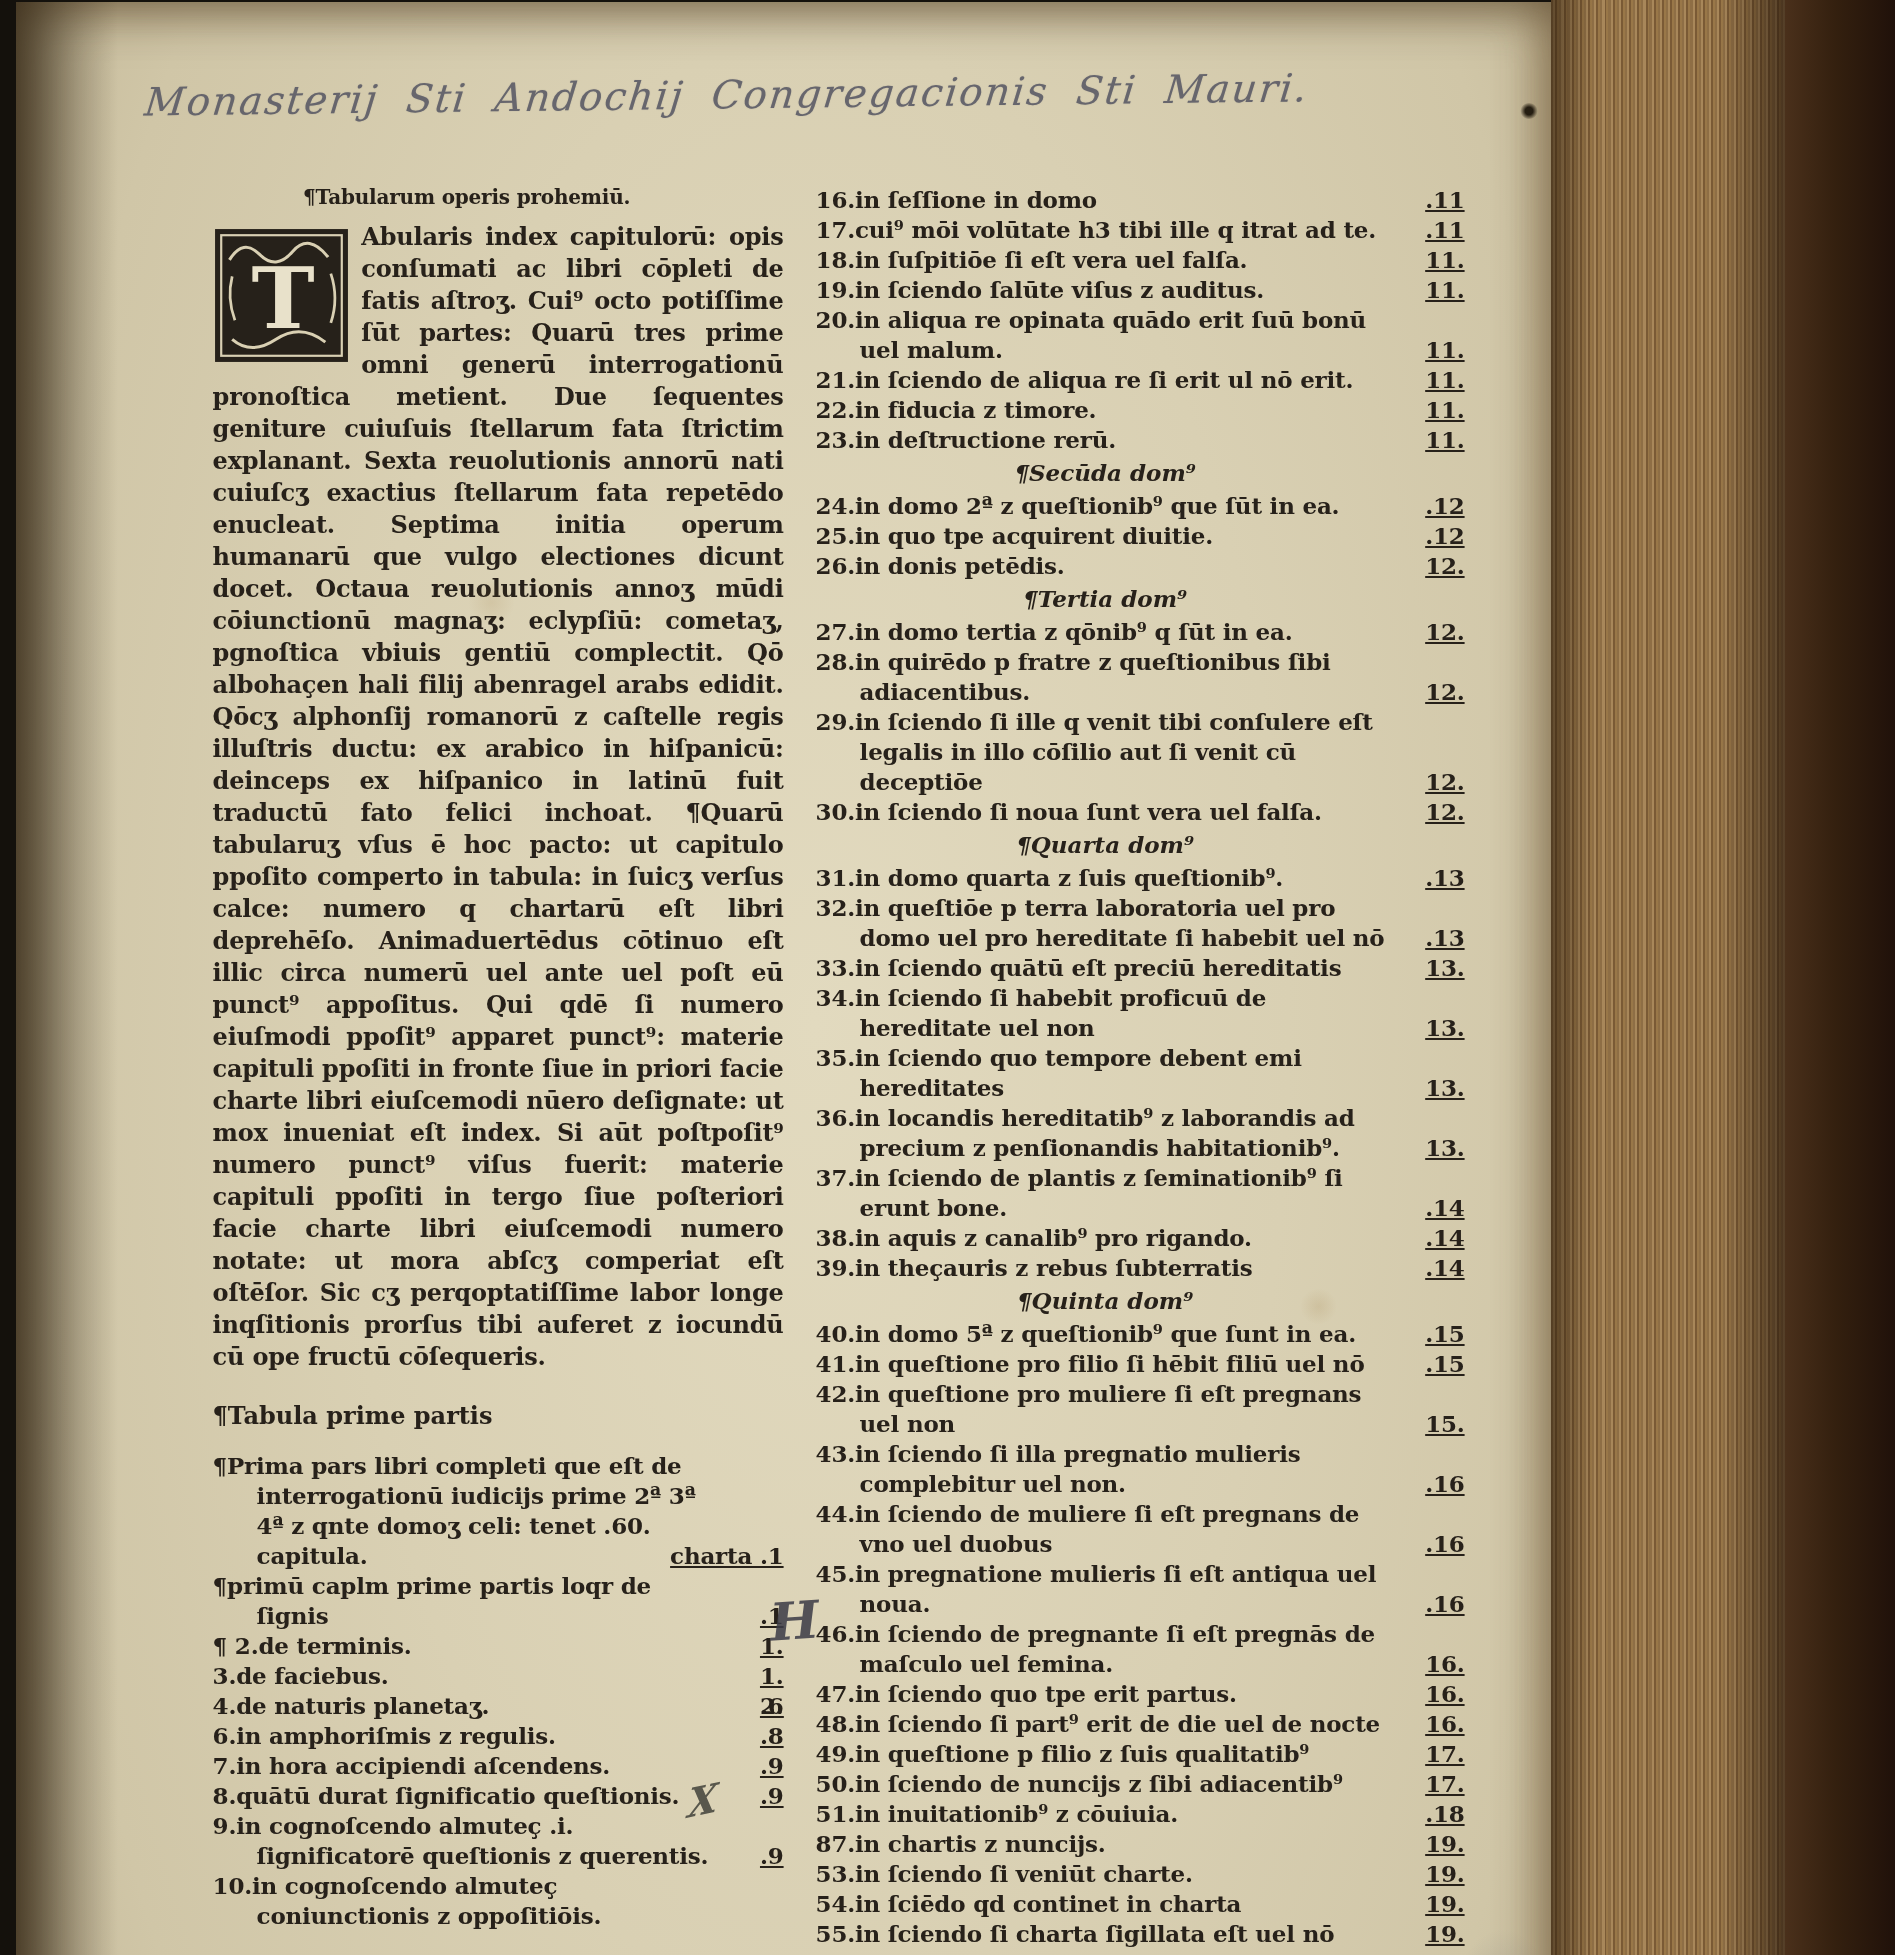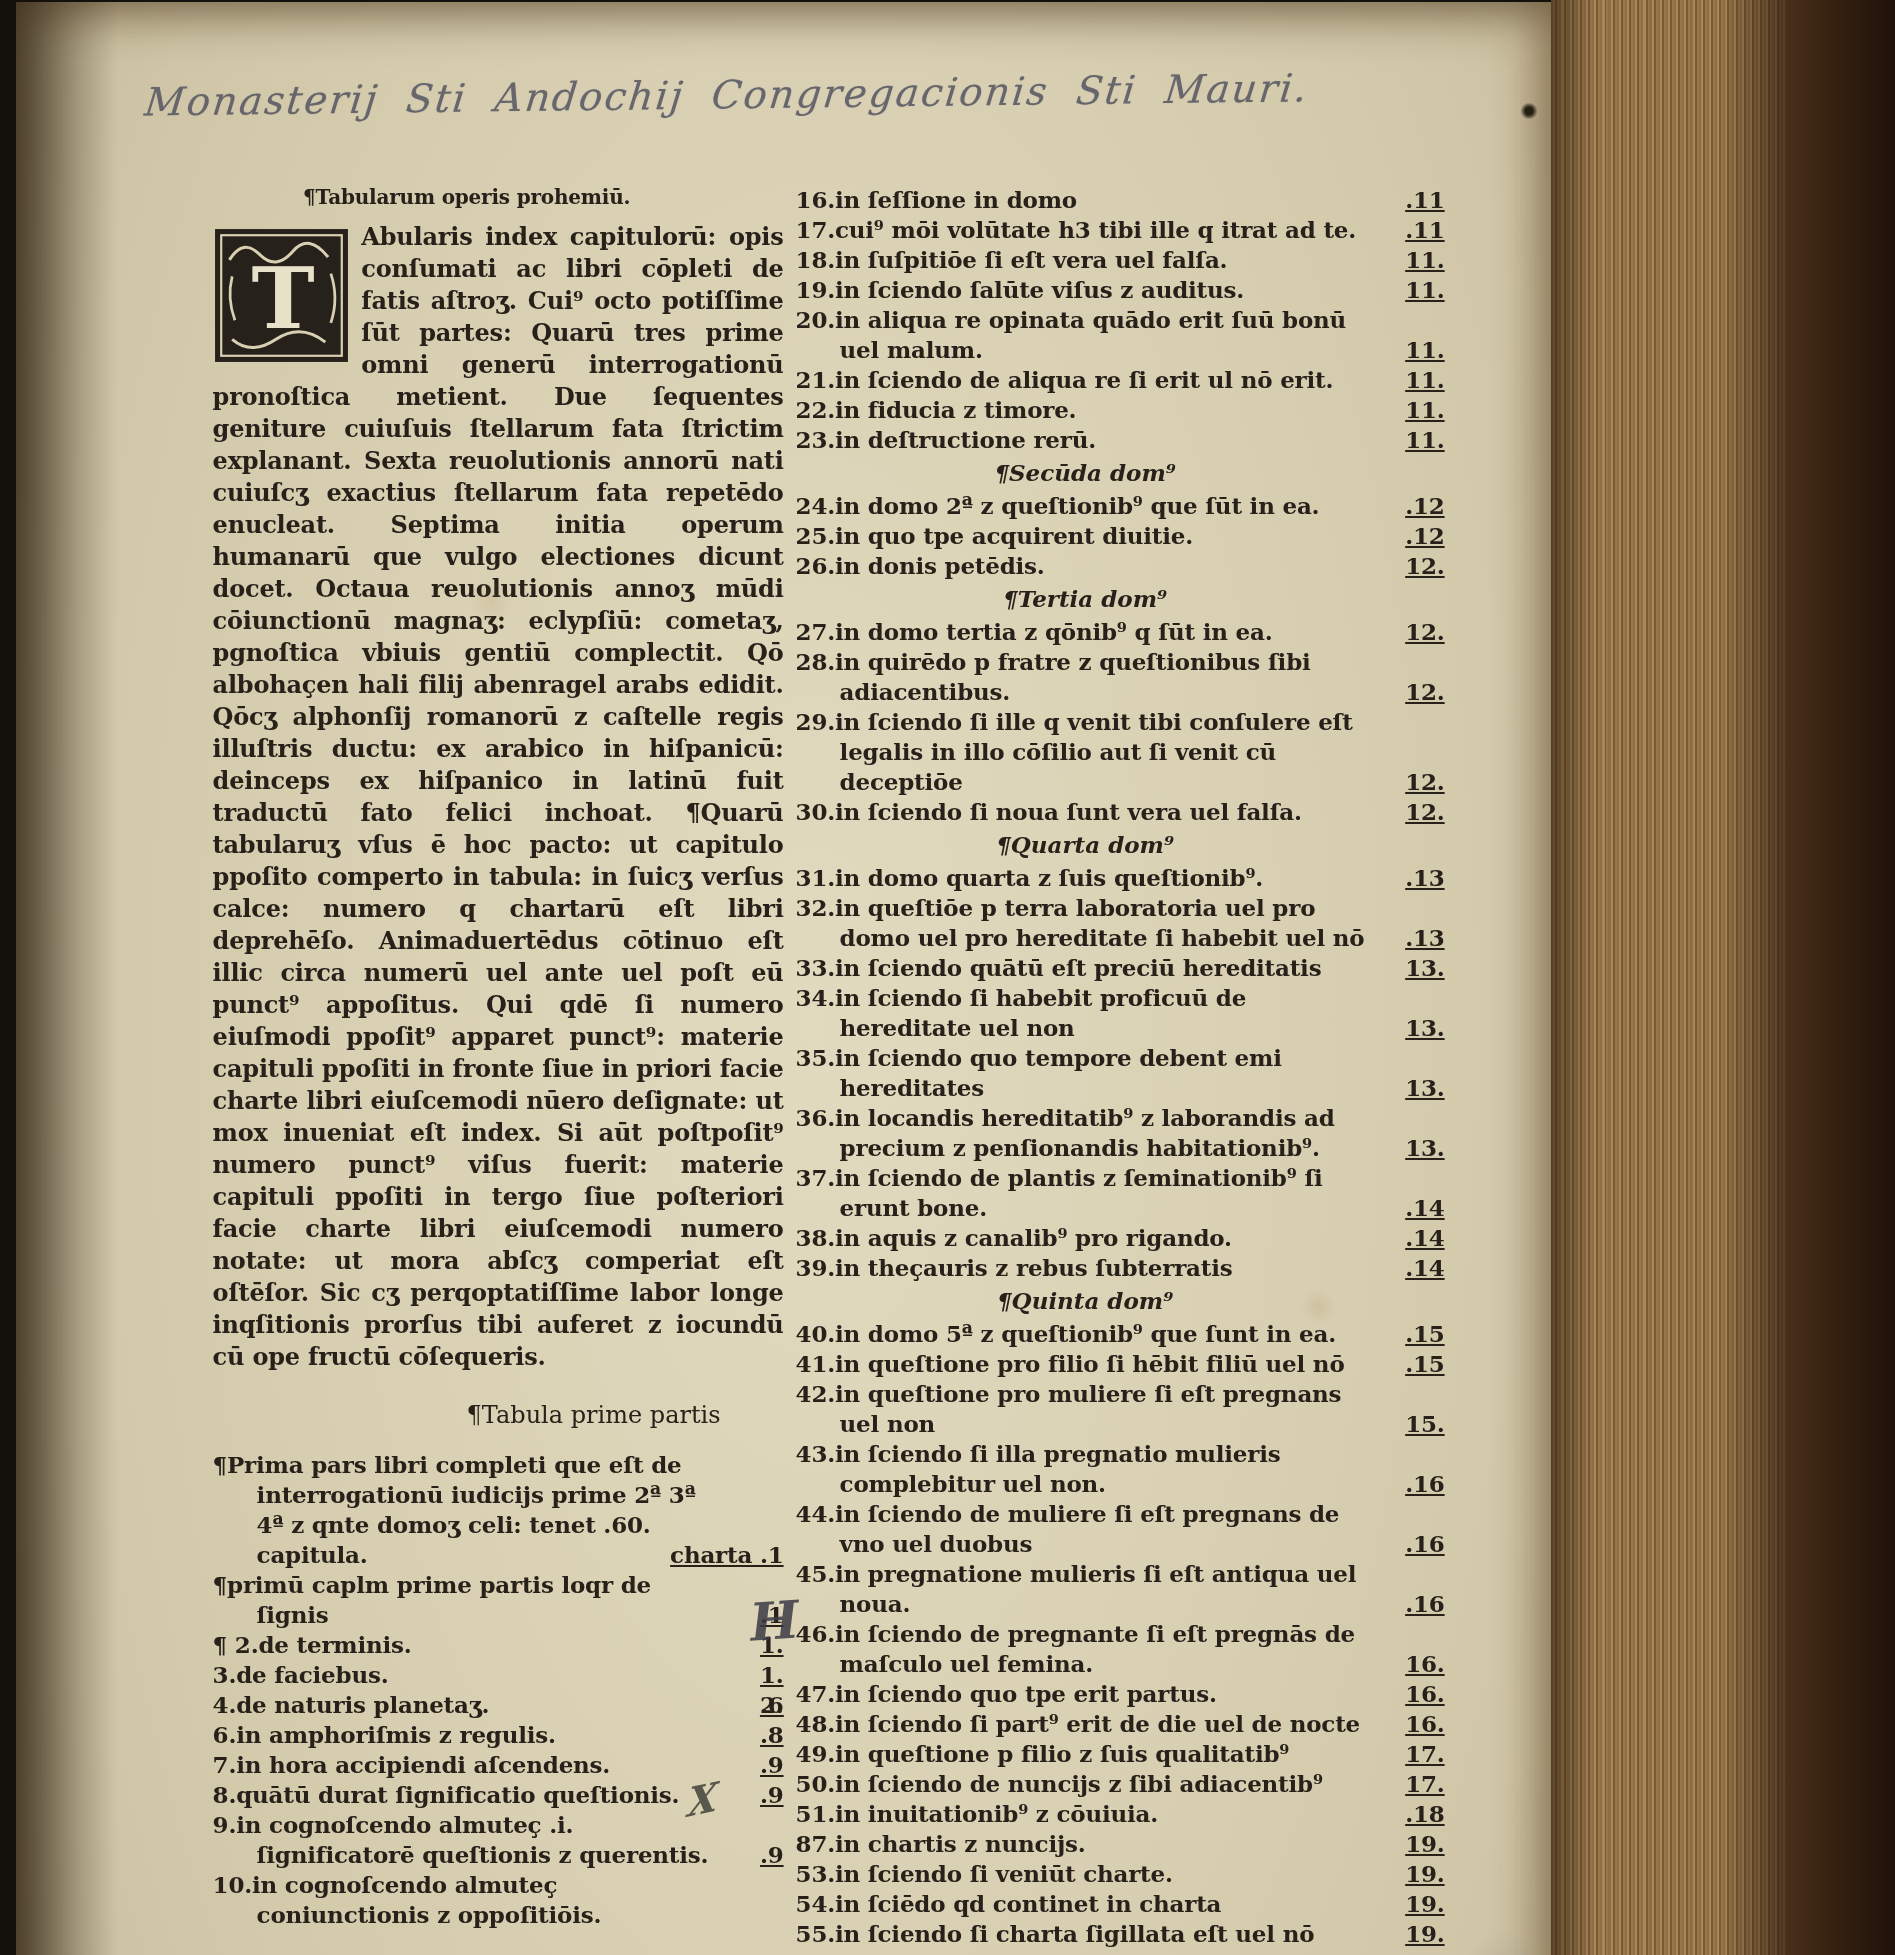--- a/index.html
+++ b/index.html
@@ -44,33 +44,33 @@
     position:absolute;left:129px;top:70px;width:1232px;
     font-size:39px;font-style:italic;color:#585864;opacity:.88;
     letter-spacing:2px;word-spacing:13.3px;white-space:nowrap;
     transform:rotate(-0.7deg) skewX(-7deg);
     text-shadow:0 0 1.2px rgba(88,88,100,.35);
   }
 
   
   .col{position:absolute;top:183px;}
   .col-left{left:197px;width:571px;}
-  .col-right{left:780px;width:649px;}
+  .col-right{left:800px;width:649px;}
 
   .page-heading{
     font-size:20px;font-weight:bold;text-align:center;
     margin:0 63px 11.7px 0;letter-spacing:-0.2px;
   }
   .prologue{
     font-size:24px;line-height:32px;font-weight:bold;
     text-align:justify;margin:0;letter-spacing:-0.2px;
   }
   .dropcap{float:left;width:137px;height:137px;margin:6.3px 11.7px 4.7px 0;}
   .section-heading{
-    font-size:24px;font-weight:normal;text-align:right;
+    font-size:24px;font-weight:bold;text-align:left;
     margin:28px 63px 21.5px 0;clear:both;
   }
 
   .toc-entry{
     position:relative;font-size:23px;line-height:30px;font-weight:bold;
     padding:0 70px 0 44px;text-indent:-44px;letter-spacing:-0.2px;
   }
   .col-left .toc-entry{padding-right:65px;}
   .toc-heading{
     font-size:23px;line-height:36px;font-weight:bold;text-align:center;font-style:italic;

